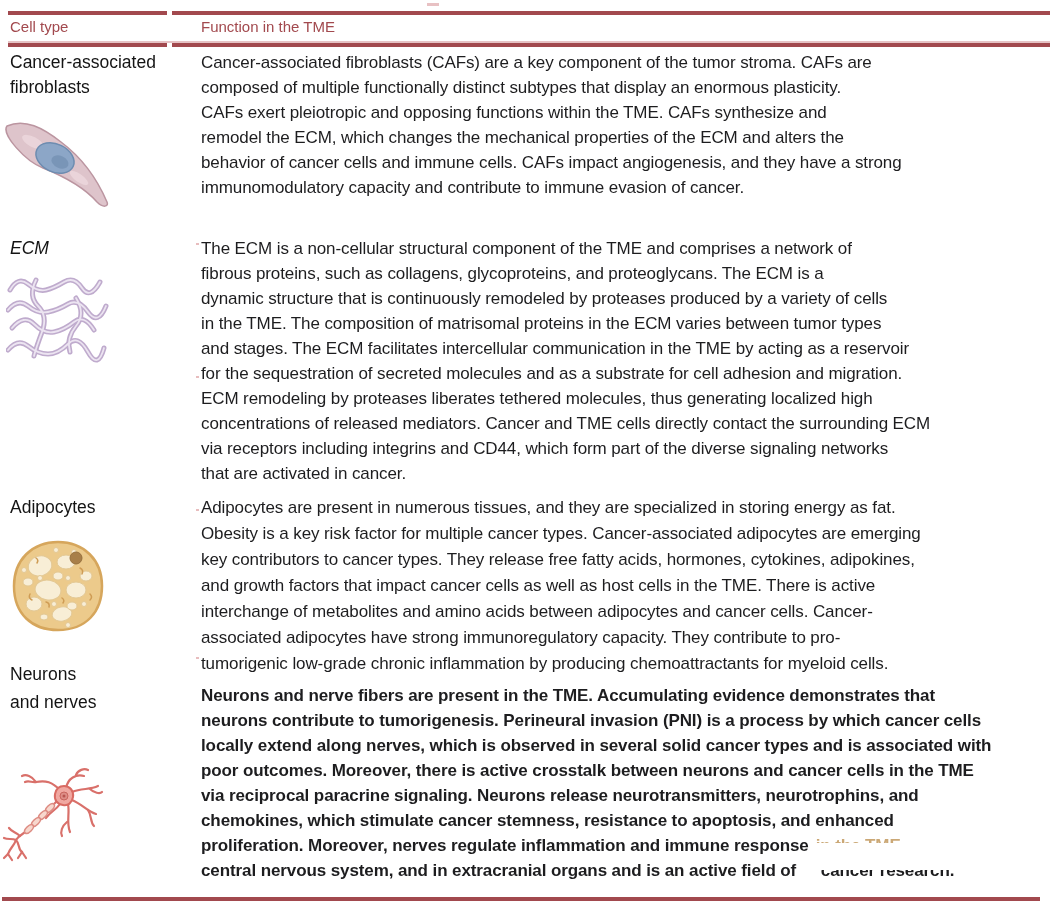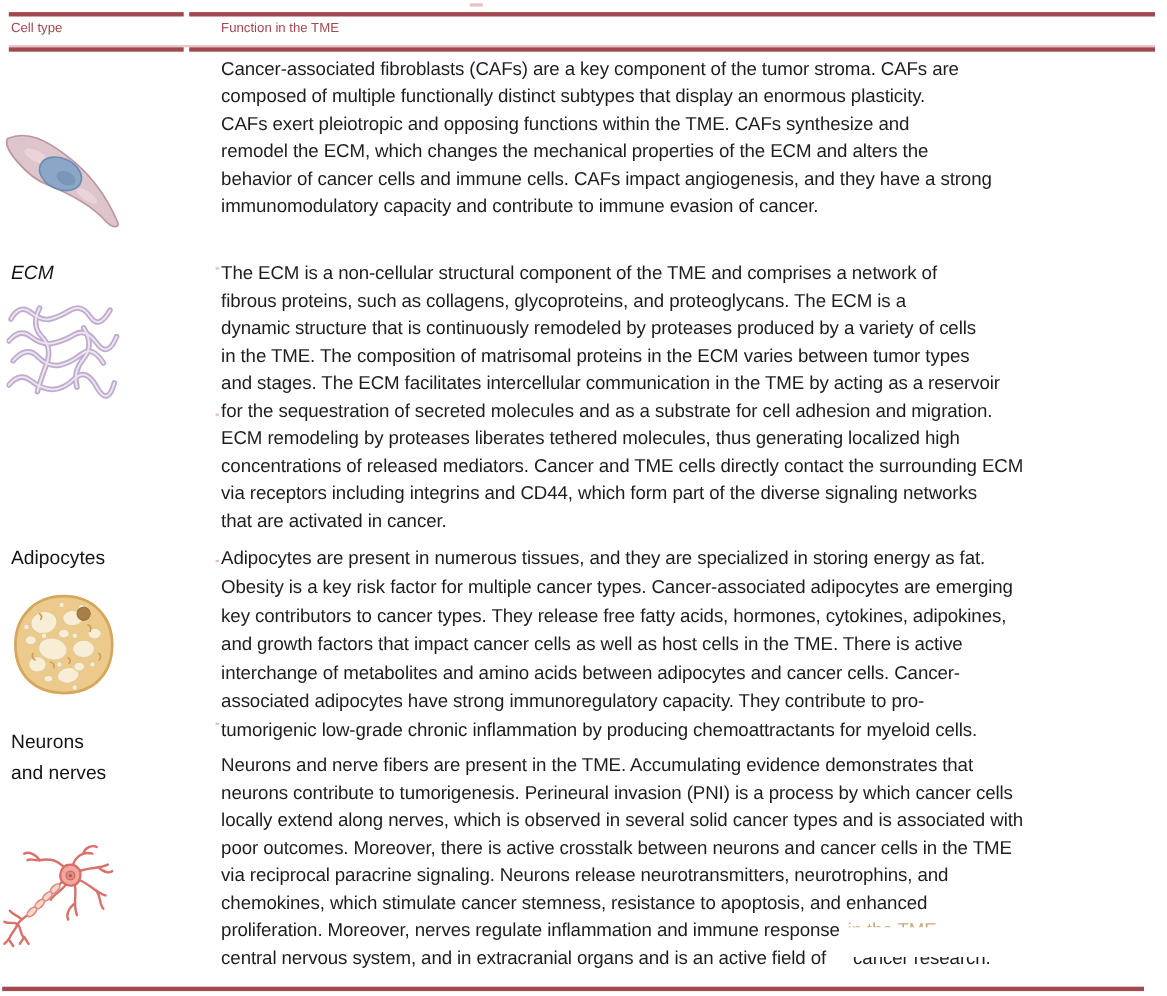--- a/index.html
+++ b/index.html
@@ -1,21 +1,21 @@
 <!DOCTYPE html>
 <html><head>
 <meta charset="utf-8">
 <style>
   html,body{margin:0;padding:0;background:#ffffff;}
   .canvas{position:relative;width:1061px;height:905px;background:#fff;overflow:hidden;
           font-family:"Liberation Sans","DejaVu Sans",sans-serif;color:#1d1d1f;}
   .abs{position:absolute;}
   .rule{position:absolute;background:#a2494e;}
   .rule-pink{position:absolute;background:#e6c3c5;}
-  .hdr{position:absolute;top:18px;font-size:12px;font-weight:400;color:#a2494e;white-space:nowrap;}
+  .hdr{position:absolute;top:18px;font-size:15px;font-weight:400;color:#a2494e;white-space:nowrap;}
   .label{position:absolute;font-size:17.5px;line-height:25px;color:#141414;}
   .label .ln{white-space:nowrap;}
   .body{position:absolute;left:201px;font-size:17px;line-height:25px;letter-spacing:-0.1px;}
   .body .ln{white-space:nowrap;}
   .lh26{line-height:26px;}
   .lab-lh28{line-height:28px;}
   .erased{color:#a16207;opacity:.55;margin-left:7px;position:relative;display:inline-block;}
   .erased::after{content:"";position:absolute;left:-2px;right:-2px;top:38%;height:75%;background:#fff;}
   .halfcut{position:relative;display:inline-block;margin-left:20px;}
   .halfcut::after{content:"";position:absolute;left:-2px;right:-2px;top:-3px;height:58%;background:#fff;}
@@ -37,20 +37,24 @@
   <div class="rule" style="left:8px;top:11px;width:159px;height:4px;"></div>
   <div class="rule" style="left:172px;top:11px;width:878px;height:4px;"></div>
 
   <div class="hdr" style="left:10px;">Cell type</div>
   <div class="hdr" style="left:201px;">Function in the TME</div>
 
   <div class="rule-pink" style="left:8px;top:41px;width:1042px;height:2px;"></div>
   <div class="rule" style="left:8px;top:43px;width:159px;height:4px;"></div>
   <div class="rule" style="left:172px;top:43px;width:878px;height:4px;"></div>
 
+  <div class="label" style="left:10px;top:50px;">
+    <div class="ln">Cancer-associated</div>
+    <div class="ln">fibroblasts</div>
+  </div>
 
   <div class="abs" style="left:3px;top:112px;">
     <svg width="112" height="100" viewBox="0 0 112 100">
       <path d="M4,14 C22,6 40,16 58,30 C74,42 92,62 104,90 C106,95 100,96 94,90 C80,74 60,64 40,56 C22,49 -2,22 4,14 Z" fill="#dec4cb" stroke="#bb95a0" stroke-width="1.5"></path>
       <ellipse cx="30" cy="30" rx="12" ry="5" fill="#efdce0" opacity=".7" transform="rotate(28 30 30)"></ellipse>
       <ellipse cx="76" cy="66" rx="11" ry="4" fill="#efdce0" opacity=".7" transform="rotate(35 76 66)"></ellipse>
       <ellipse cx="52" cy="46" rx="20" ry="14" fill="#8ca6c7" stroke="#6d8cb0" stroke-width="1.5" transform="rotate(25 52 46)"></ellipse>
       <ellipse cx="57" cy="50" rx="9" ry="6" fill="#7692b4" opacity=".85" transform="rotate(25 57 50)"></ellipse>
     </svg>
   </div>
@@ -189,21 +193,21 @@
       <circle cx="62" cy="30" r="1.5" fill="#b85550"></circle>
       <g fill="#f7d7cd" stroke="#dd8b82" stroke-width="1.5">
         <ellipse cx="48" cy="42" rx="5.5" ry="2.8" transform="rotate(-45 48 42)"></ellipse>
         <ellipse cx="41" cy="49" rx="5.5" ry="2.8" transform="rotate(-45 41 49)"></ellipse>
         <ellipse cx="34" cy="56" rx="5.5" ry="2.8" transform="rotate(-45 34 56)"></ellipse>
         <ellipse cx="27" cy="63" rx="5.5" ry="2.8" transform="rotate(-45 27 63)"></ellipse>
       </g>
     </svg>
   </div>
 
-  <div class="body" style="top:683px;">
+  <div class="body" style="top:683px;font-weight:bold;">
     <div class="ln">Neurons and nerve fibers are present in the TME. Accumulating evidence demonstrates that</div>
     <div class="ln">neurons contribute to tumorigenesis. Perineural invasion (PNI) is a process by which cancer cells</div>
     <div class="ln">locally extend along nerves, which is observed in several solid cancer types and is associated with</div>
     <div class="ln">poor outcomes. Moreover, there is active crosstalk between neurons and cancer cells in the TME</div>
     <div class="ln">via reciprocal paracrine signaling. Neurons release neurotransmitters, neurotrophins, and</div>
     <div class="ln">chemokines, which stimulate cancer stemness, resistance to apoptosis, and enhanced</div>
     <div class="ln"><span>proliferation. Moreover, nerves regulate inflammation and immune response</span><span class="erased">in the TME</span></div>
     <div class="ln"><span>central nervous system, and in extracranial organs and is an active field of </span><span class="halfcut">cancer research.</span></div>
   </div>
 

